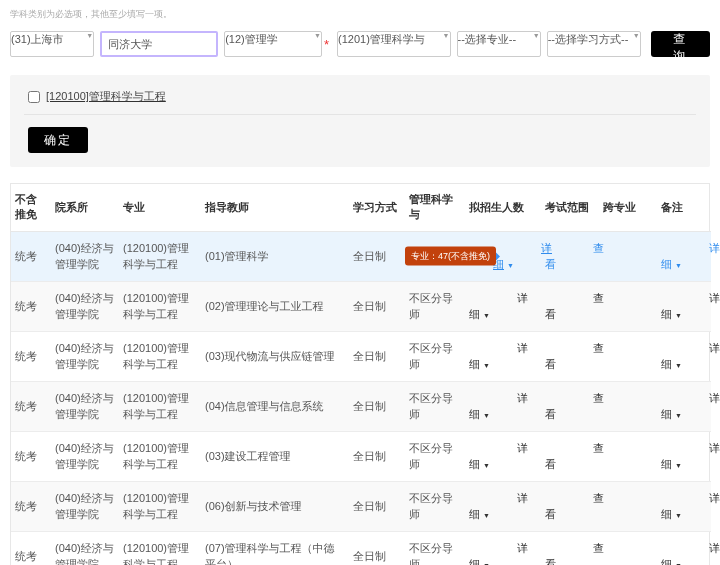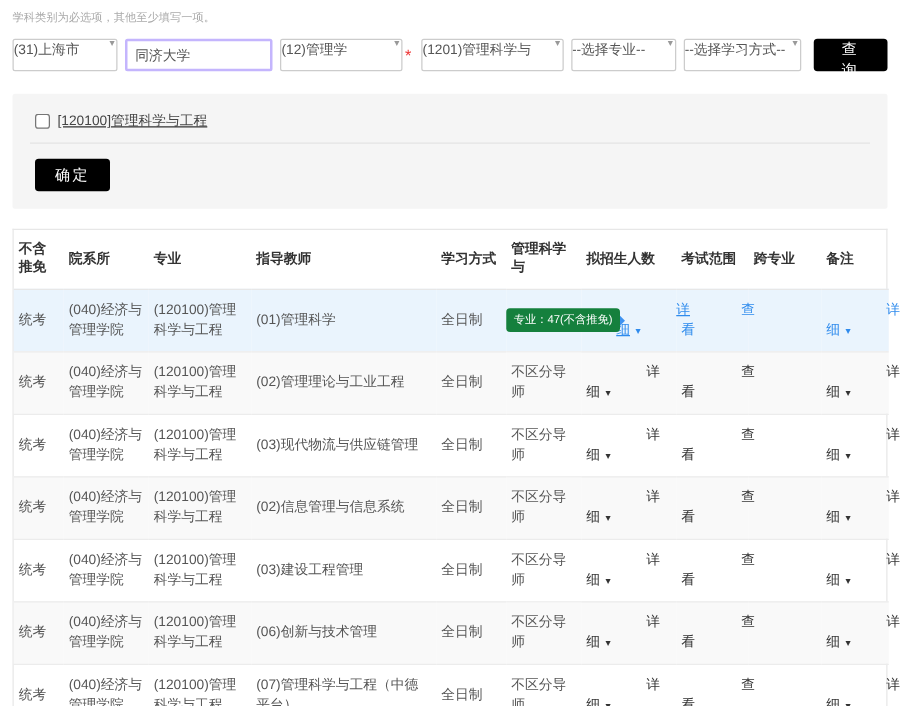--- a/index.html
+++ b/index.html
@@ -62,21 +62,21 @@
   tr.highlight { background:#eaf4fd; }
 
   .detail-link, .view-link { color:#333; cursor:pointer; text-decoration:none;margin-left:48px; }
   .mini-caret { font-size:7px; color:#333; margin-left:3px; cursor:pointer; }
   tr.highlight .detail-link, tr.highlight .view-link, tr.highlight .mini-caret { color:#2f8bed; }
   tr.highlight td[data-name="enrollment-cell"] .detail-link { text-decoration:underline; }
 
   td[data-name="advisor-cell"] { position:relative; }
   .tooltip {
     position:absolute; left:0px; top:50%; transform:translateY(-50%);
-    background:#15803d; color:#fff; font-size:9px; line-height:1;
+    background:#c2410c; color:#fff; font-size:9px; line-height:1;
     padding:5px 6px; border-radius:3px; white-space:nowrap; z-index:3;
   }
   .tooltip::after {
     content:""; position:absolute; right:-4px; top:50%; margin-top:-4px;
     border-left:4px solid #3f92f0; border-top:4px solid transparent; border-bottom:4px solid transparent;
   }
   tr.highlight td[data-name="enrollment-cell"] { padding-left:28px; }
 </style>
 </head>
 <body>
@@ -186,21 +186,21 @@
             <td data-name="advisor-cell">不区分导师</td>
             <td data-name="enrollment-cell"><a class="detail-link" data-name="enrollment-detail-link">详细</a><span class="mini-caret" data-name="chevron-down-icon">▼</span></td>
             <td data-name="exam-scope-cell"><a class="view-link" data-name="exam-scope-view-link">查看</a></td>
             <td data-name="cross-major-cell"></td>
             <td data-name="remarks-cell"><a class="detail-link" data-name="remarks-detail-link">详细</a><span class="mini-caret" data-name="chevron-down-icon">▼</span></td>
           </tr>
           <tr data-name="table-row" class="stripe">
             <td data-name="exam-type-cell">统考</td>
             <td data-name="department-cell">(040)经济与管理学院</td>
             <td data-name="major-cell">(120100)管理科学与工程</td>
-            <td data-name="direction-cell">(02)信息管理与信息系统</td>
+            <td data-name="direction-cell">(04)信息管理与信息系统</td>
             <td data-name="study-mode-cell">全日制</td>
             <td data-name="advisor-cell">不区分导师</td>
             <td data-name="enrollment-cell"><a class="detail-link" data-name="enrollment-detail-link">详细</a><span class="mini-caret" data-name="chevron-down-icon">▼</span></td>
             <td data-name="exam-scope-cell"><a class="view-link" data-name="exam-scope-view-link">查看</a></td>
             <td data-name="cross-major-cell"></td>
             <td data-name="remarks-cell"><a class="detail-link" data-name="remarks-detail-link">详细</a><span class="mini-caret" data-name="chevron-down-icon">▼</span></td>
           </tr>
           <tr data-name="table-row">
             <td data-name="exam-type-cell">统考</td>
             <td data-name="department-cell">(040)经济与管理学院</td>

